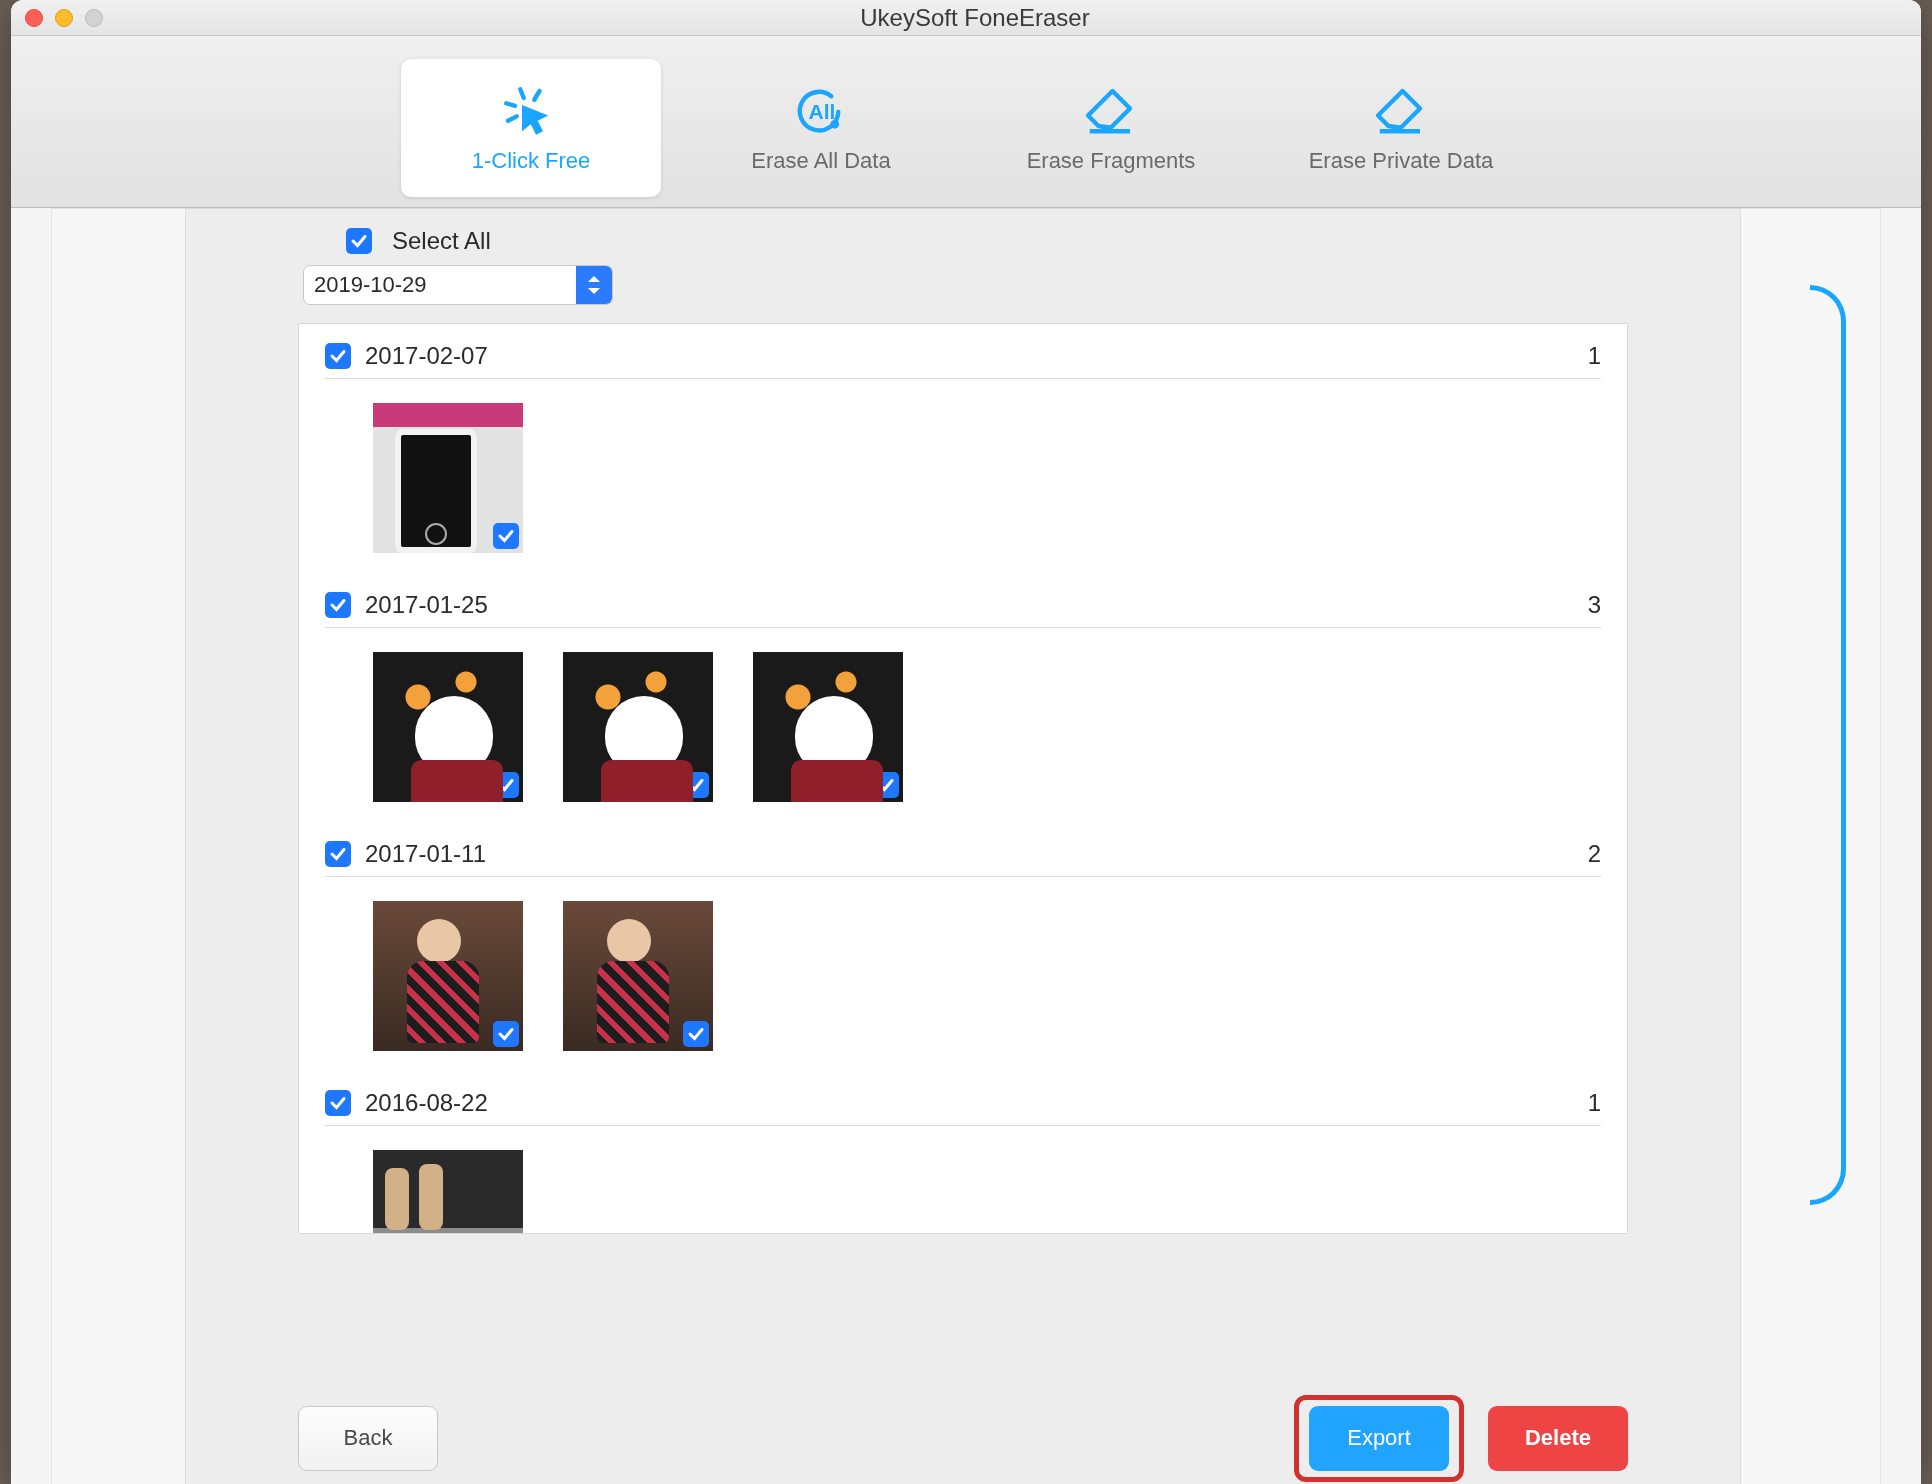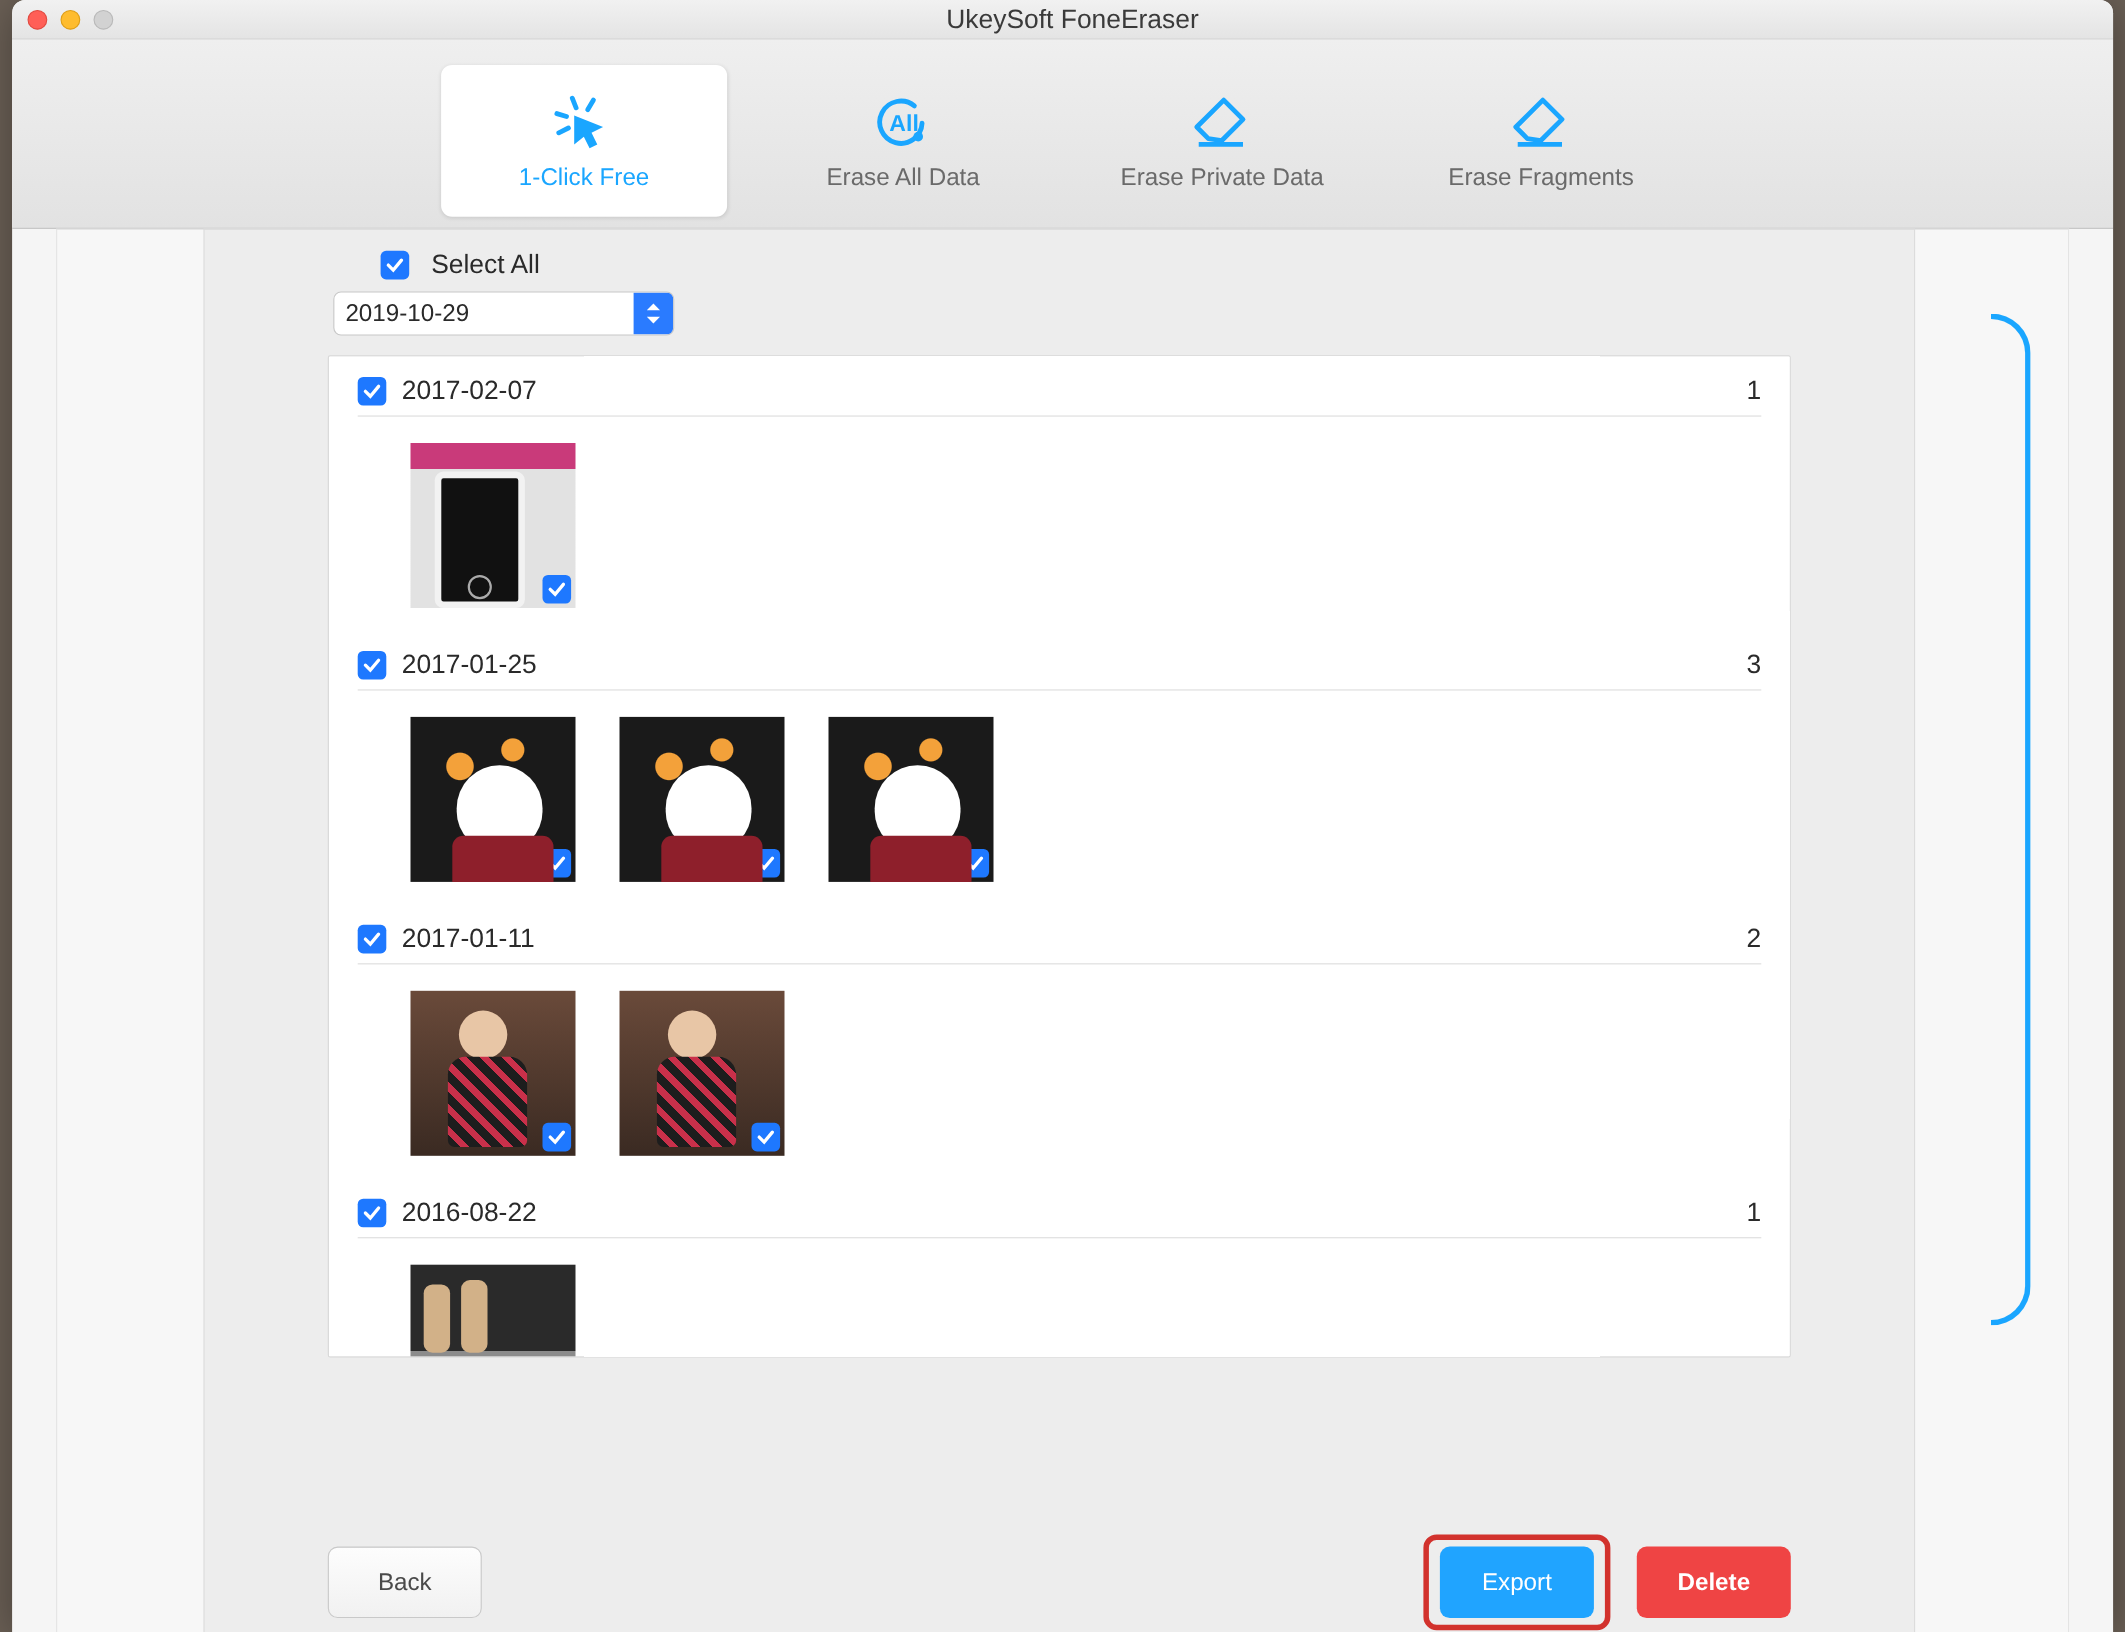--- a/index.html
+++ b/index.html
@@ -161,30 +161,30 @@
       </div>
       <div class="tab-label">Erase All Data</div>
     </div>
     <div class="tab">
       <div class="tab-icon">
         <svg viewBox="0 0 64 64" fill="none" stroke="#1aa6ff" stroke-width="5" stroke-linejoin="round">
           <path d="M20 48 L8 36 L36 8 L56 28 L34 50 Z"></path>
             <line x1="10" y1="54" x2="56" y2="54"></line>
         </svg>
       </div>
-      <div class="tab-label">Erase Private Data</div>
+      <div class="tab-label">Erase Fragments</div>
     </div>
     <div class="tab">
       <div class="tab-icon">
         <svg viewBox="0 0 64 64" fill="none" stroke="#1aa6ff" stroke-width="5" stroke-linejoin="round">
           <path d="M20 48 L8 36 L36 8 L56 28 L34 50 Z"></path>
             <line x1="10" y1="54" x2="56" y2="54"></line>
         </svg>
       </div>
-      <div class="tab-label">Erase Fragments</div>
+      <div class="tab-label">Erase Private Data</div>
     </div>
   </div>
 
   <div class="bg-panel">
     <div class="bg-art"></div>
   </div>
 
   <div class="modal">
     <div class="sel-row">
       <span class="chk">

